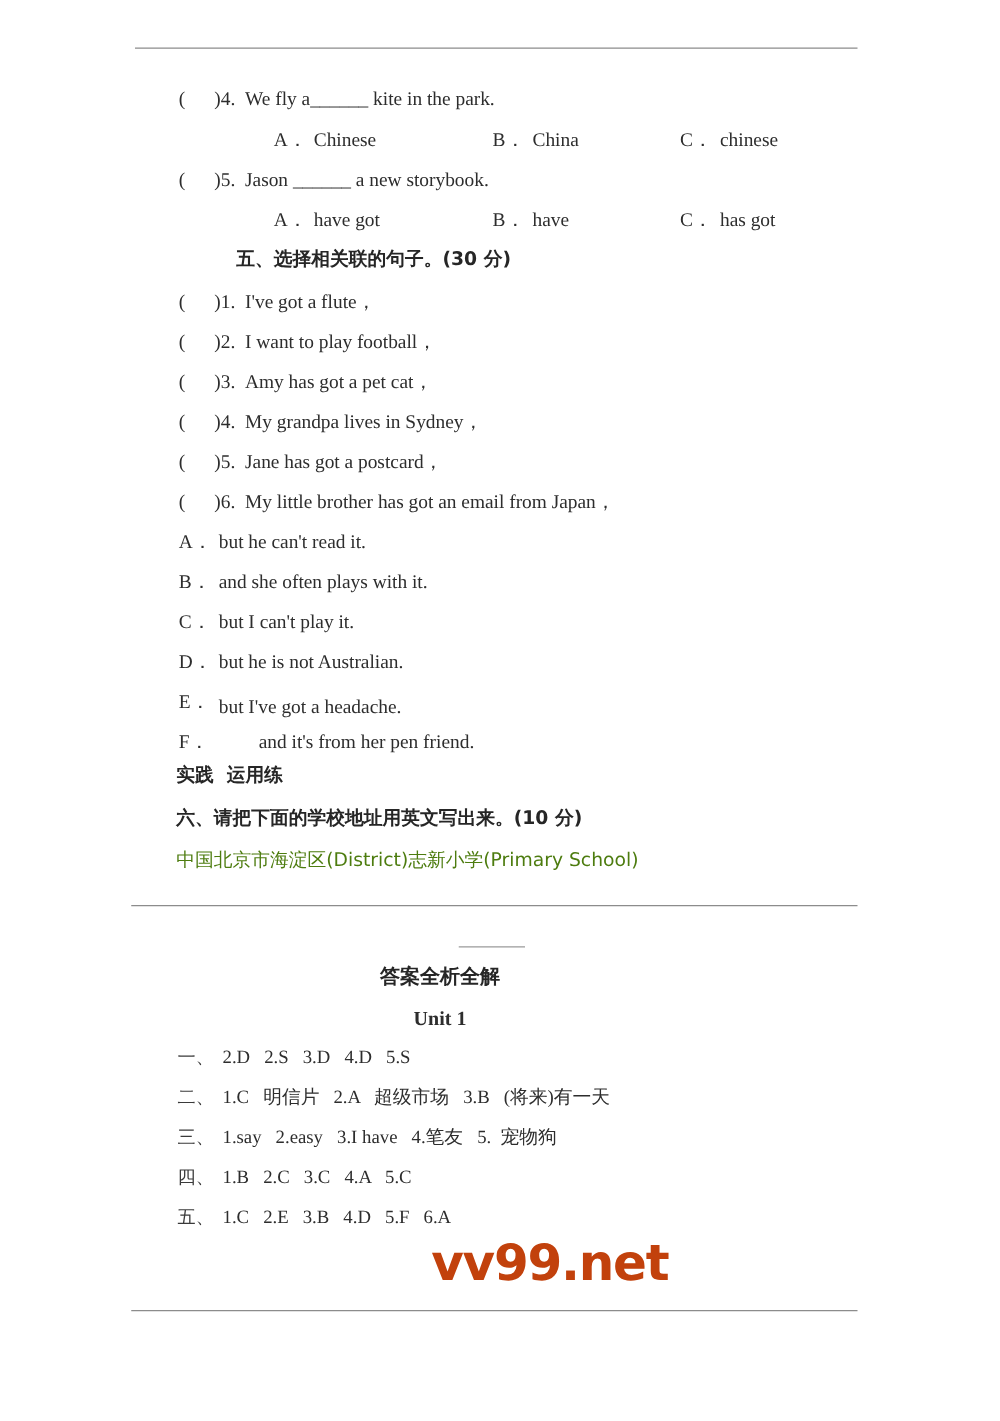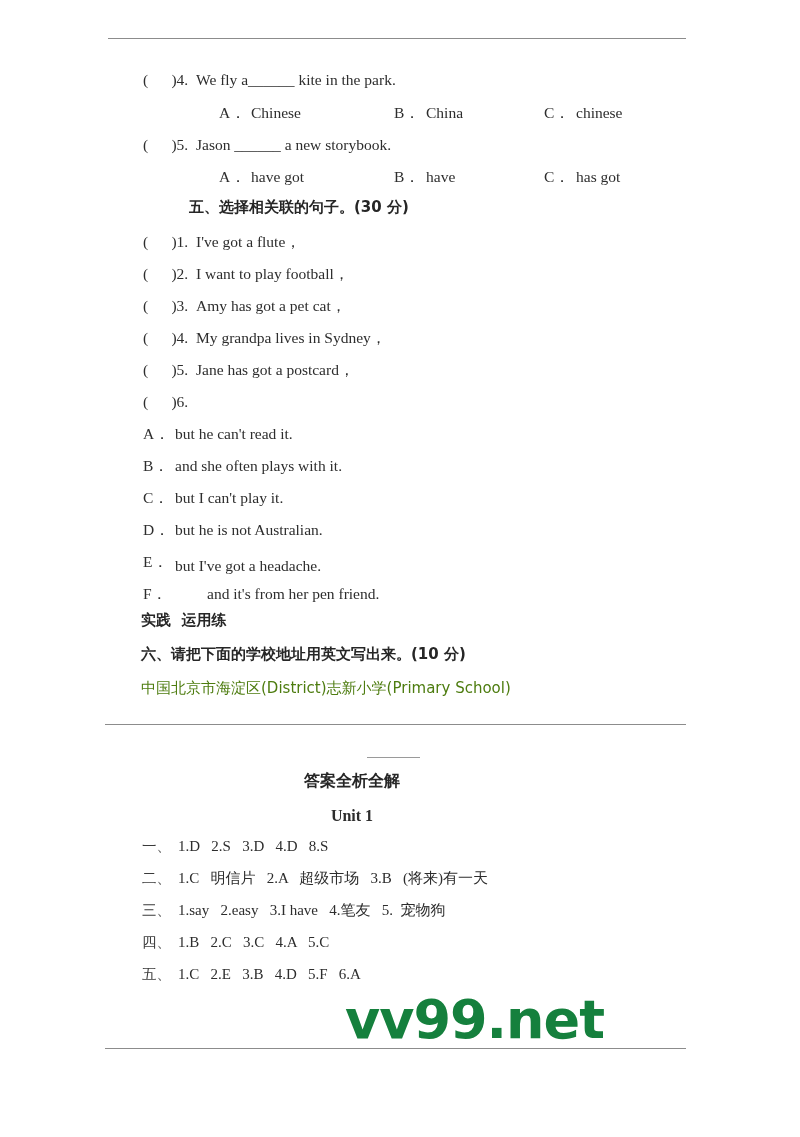--- a/index.html
+++ b/index.html
@@ -21,24 +21,24 @@
     position: absolute;
     inset: 0;
   }
 
   
   .watermark {
     position: absolute;
     left: 345px;
     top: 988px;
     font-family: "DejaVu Sans", "Liberation Sans", sans-serif;
-    font-size: 54px;
+    font-size: 40px;
     font-weight: 700;
     letter-spacing: -1px;
-    color: #15803d;
+    color: #c2410c;
     white-space: nowrap;
     user-select: none;
     z-index: 0;
     text-align: center;
   }
 
   
   .rule {
     position: absolute;
     height: 0;
@@ -141,20 +141,21 @@
     <div class="ln" style="left:143px; top:298px;">(      )3.</div>
     <div class="ln" style="left:196px; top:298px;">Amy has got a pet cat，</div>
 
     <div class="ln" style="left:143px; top:330px;">(      )4.</div>
     <div class="ln" style="left:196px; top:330px;text-align:center;">My grandpa lives in Sydney，</div>
 
     <div class="ln" style="left:143px; top:362px;">(      )5.</div>
     <div class="ln" style="left:196px; top:362px;">Jane has got a postcard，</div>
 
     <div class="ln" style="left:143px; top:394px;">(      )6.</div>
+    <div class="ln" style="left:196px; top:394px;">My little brother has got an email from Japan，</div>
 
     <div class="ln" style="left:143px; top:426px;">A．</div>
     <div class="ln" style="left:175px; top:426px;">but he can't read it.</div>
 
     <div class="ln" style="left:143px; top:458px;">B．</div>
     <div class="ln" style="left:175px; top:458px;">and she often plays with it.</div>
 
     <div class="ln" style="left:143px; top:490px;">C．</div>
     <div class="ln" style="left:175px; top:490px;">but I can't play it.</div>
 
@@ -169,21 +170,21 @@
 
     <div class="ln cn-head" style="left:141px; top:613px;">实践  运用练</div>
 
     <div class="ln cn-head" style="left:141px; top:647px;">六、请把下面的学校地址用英文写出来。(10 分)</div>
     <div class="ln cn-body" style="left:141px; top:681px;">中国北京市海淀区(District)志新小学(Primary School)</div>
 
     <div class="ln cn-head center-head" style="top:773px; font-size:16px;">答案全析全解</div>
     <div class="ln serif-bold center-head" style="top:808px; font-size:16px;">Unit 1</div>
 
     <div class="ln ans-cn" style="left:142px; top:839px;">一、</div>
-    <div class="ln ans-en" style="left:178px; top:839px;">1.D   2.S   3.D   4.D   8.S</div>
+    <div class="ln ans-en" style="left:178px; top:839px;">2.D   2.S   3.D   4.D   5.S</div>
 
     <div class="ln ans-cn" style="left:142px; top:871px;">二、</div>
     <div class="ln ans-en" style="left:178px; top:871px;">1.C   明信片   2.A   超级市场   3.B   (将来)有一天</div>
 
     <div class="ln ans-cn" style="left:142px; top:903px;">三、</div>
     <div class="ln ans-en" style="left:178px; top:903px;">1.say   2.easy   3.I have   4.笔友   5.  宠物狗</div>
 
     <div class="ln ans-cn" style="left:142px; top:935px;">四、</div>
     <div class="ln ans-en" style="left:178px; top:935px;">1.B   2.C   3.C   4.A   5.C</div>
 

